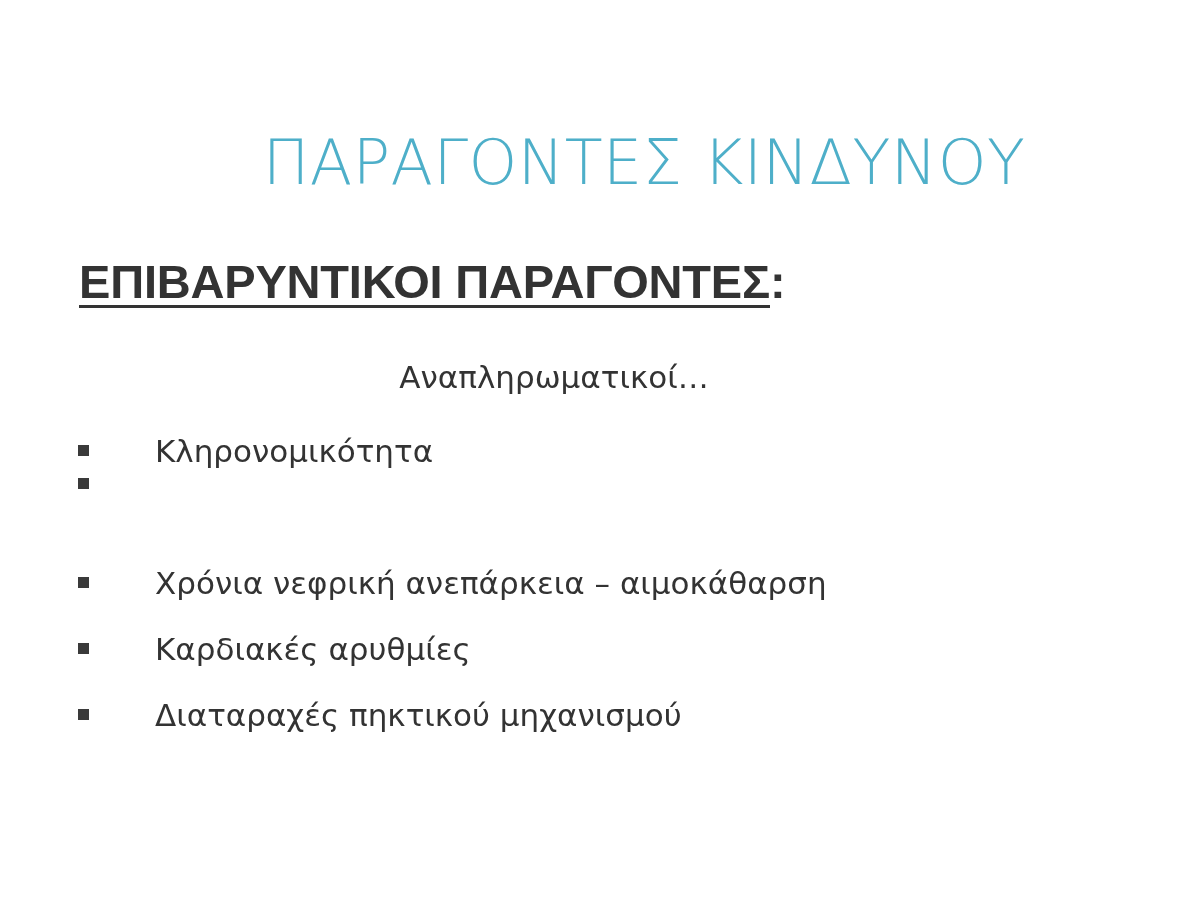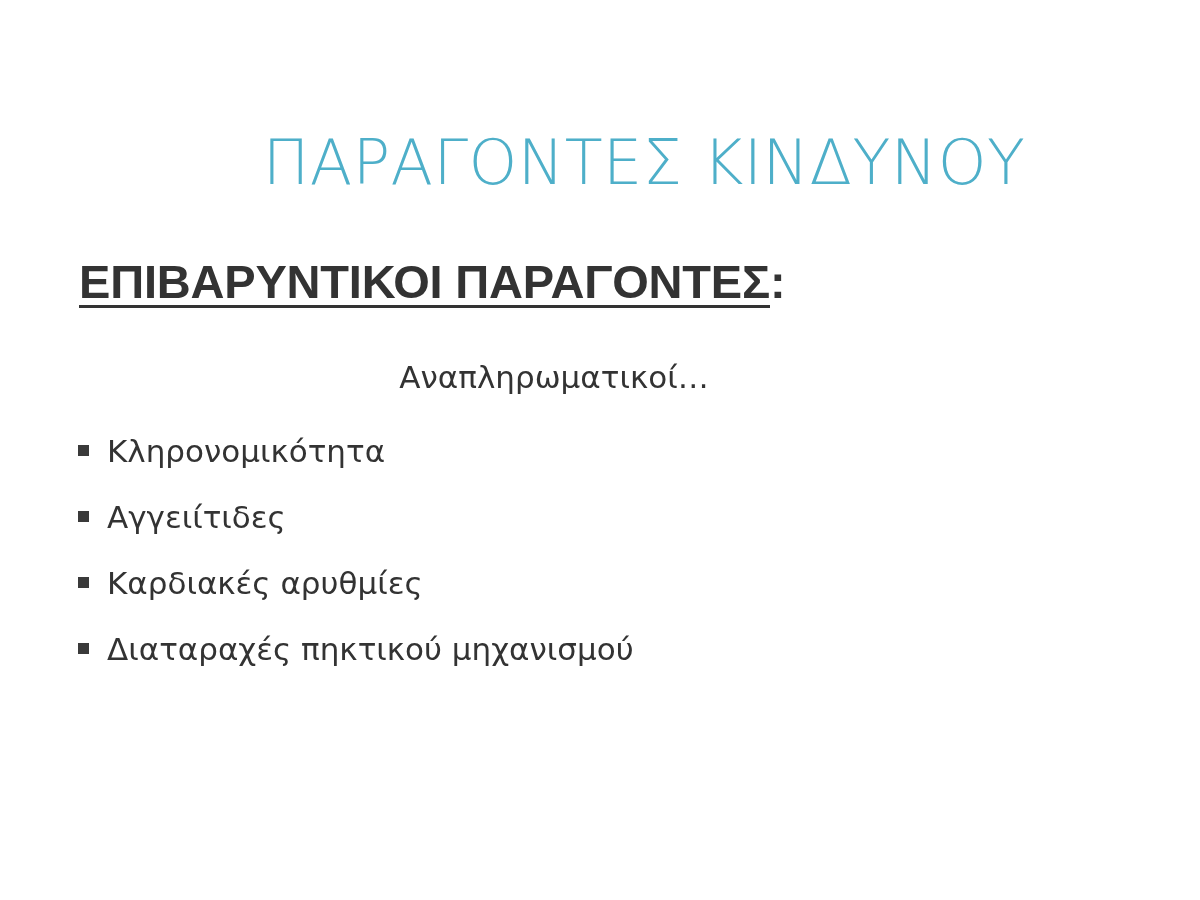--- a/index.html
+++ b/index.html
@@ -88,20 +88,21 @@
     position: relative;
     display: flex;
     align-items: baseline;
     height: 66px;
     font-family: "DejaVu Sans", sans-serif;
     font-weight: 400;
     font-size: 31px;
     line-height: 66px;
     color: #333333;
     white-space: nowrap;
+    gap: 48px;
   }
   .bullet-marker {
     flex: 0 0 auto;
     width: 11px;
     height: 11px;
     background: #3A3A3A;
     margin-right: 18px;
     position: relative;
     top: -6px;
   }
@@ -122,21 +123,24 @@
 
   <div class="sub-heading">Αναπληρωματικοί…</div>
 
   <ul class="bullet-list">
     <li class="bullet-item">
       <span class="bullet-marker"></span>
       <span class="bullet-text">Κληρονομικότητα</span>
     </li>
     <li class="bullet-item">
       <span class="bullet-marker"></span>
-      <span class="bullet-text">Αγγειίτιδες</span>
+    </li>
+    <li class="bullet-item">
+      <span class="bullet-marker"></span>
+      <span class="bullet-text">Χρόνια νεφρική ανεπάρκεια – αιμοκάθαρση</span>
     </li>
     <li class="bullet-item">
       <span class="bullet-marker"></span>
       <span class="bullet-text">Καρδιακές αρυθμίες</span>
     </li>
     <li class="bullet-item">
       <span class="bullet-marker"></span>
       <span class="bullet-text">Διαταραχές πηκτικού μηχανισμού</span>
     </li>
   </ul>

